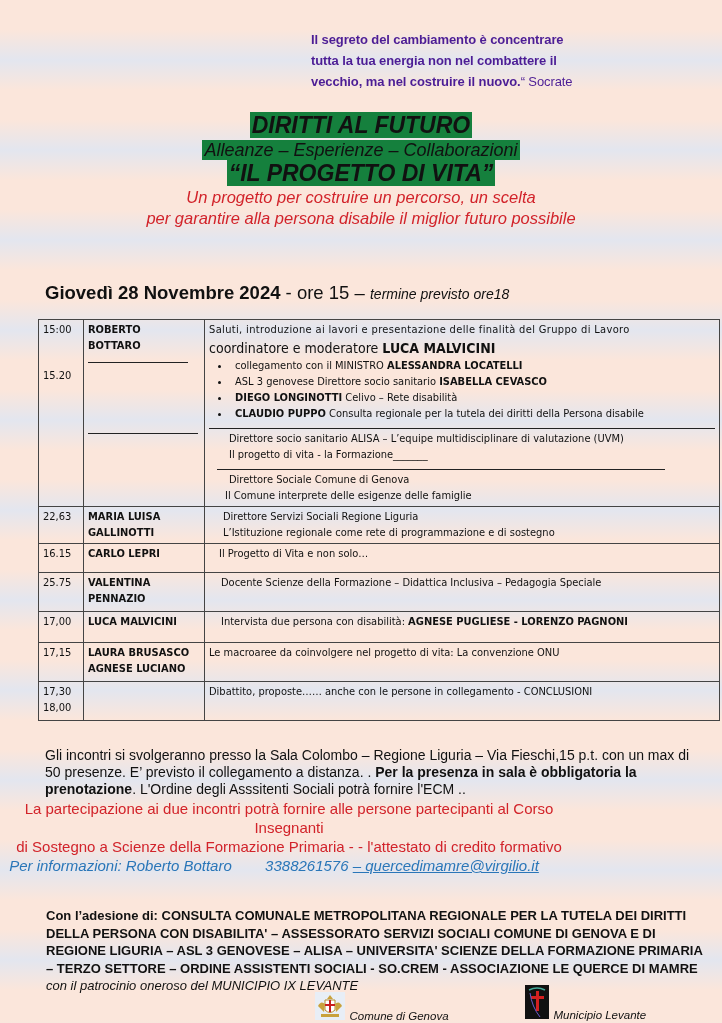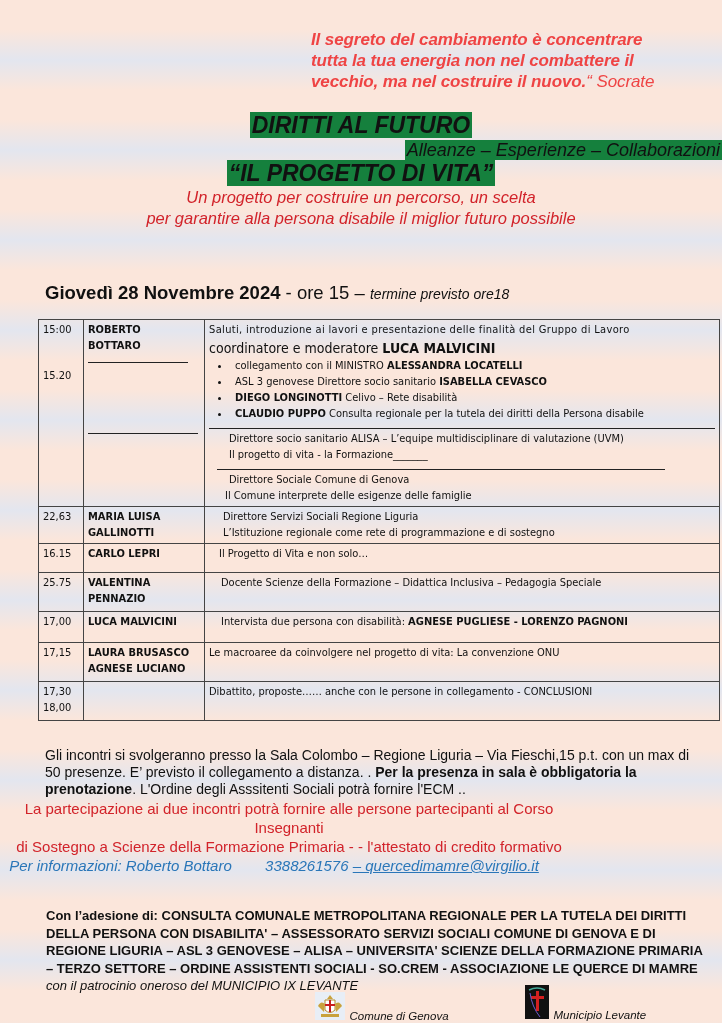--- a/index.html
+++ b/index.html
@@ -2,26 +2,26 @@
 <html><head>
 <meta charset="utf-8">
 <style>
   html,body{margin:0;padding:0;}
   body{
     width:722px;height:1023px;overflow:hidden;position:relative;
     font-family:"Liberation Sans",sans-serif;color:#111;
     background:repeating-linear-gradient(180deg,#fbe6db 0px,#fbe6db 30px,#e3e6ef 60px,#fbe6db 90px);
   }
   .abs{position:absolute;}
-  .quote{left:311px;top:29px;width:400px;font-size:17px;line-height:21px;font-style:italic;font-weight:bold;color:#ef4444;letter-spacing:-0.1px;}
+  .quote{left:311px;top:29px;width:400px;font-size:13px;line-height:21px;font-weight:bold;color:#4c1d95;letter-spacing:-0.1px;}
   .quote .author{font-weight:normal;}
   .center{left:0;width:722px;text-align:center;}
   .hl{background:#15803d;padding:0 2px;}
   .title1{top:111px;font-size:23px;font-weight:bold;font-style:italic;line-height:28px;}
-  .title2{top:139px;font-size:18px;font-style:italic;line-height:22px;text-align:right;}
+  .title2{top:139px;font-size:18px;font-style:italic;line-height:22px;}
   .title3{top:159px;font-size:23px;font-weight:bold;font-style:italic;line-height:28px;}
   .sub{top:187px;font-size:16.5px;font-style:italic;color:#d2232a;line-height:21px;}
   .date{left:45px;top:282px;font-size:18.5px;}
   .date b{font-weight:bold;}
   .date .ore{font-size:18.5px;}
   .date .term{font-size:14px;font-style:italic;}
   table.prog{position:absolute;left:38px;top:319px;width:682px;border-collapse:collapse;
     font-family:"DejaVu Sans Condensed","DejaVu Sans",sans-serif;font-size:11px;line-height:16px;}
   table.prog td{border:1px solid #444;vertical-align:top;padding:2px 4px;}
   td.t{width:36px;padding-left:5px;}

